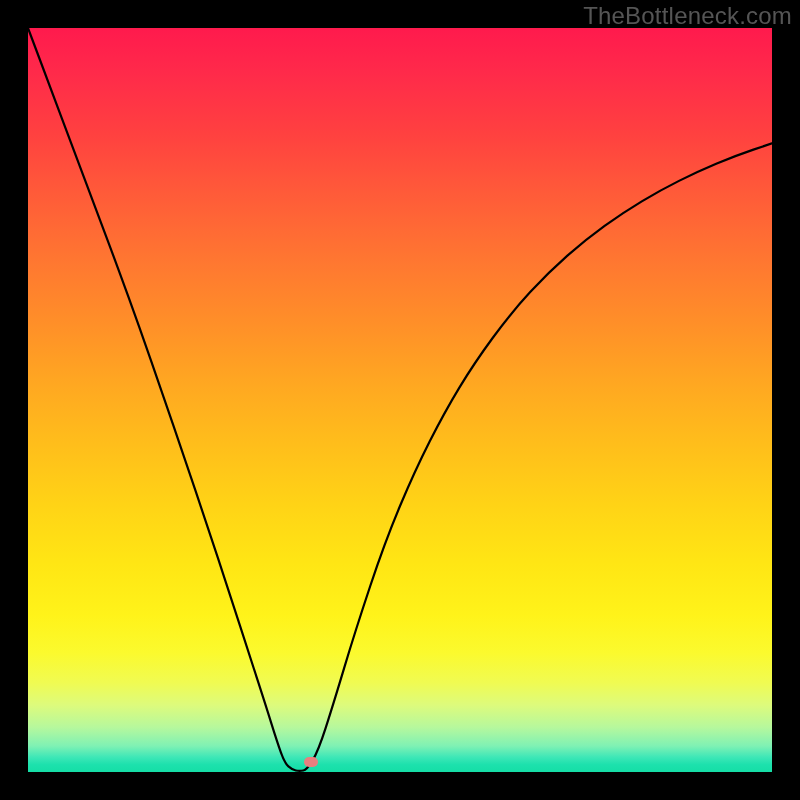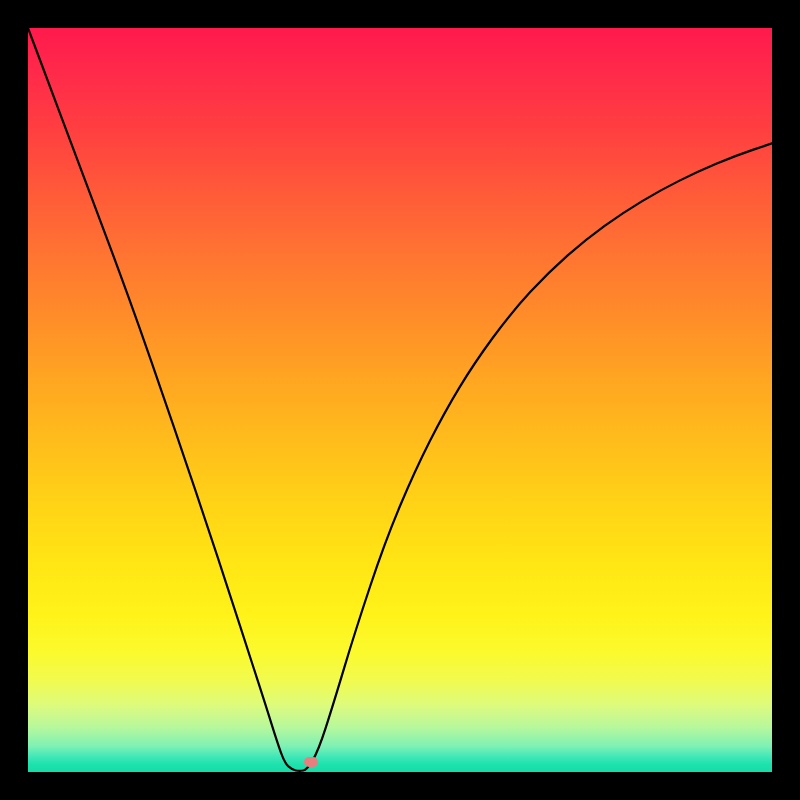--- a/index.html
+++ b/index.html
@@ -71,20 +71,21 @@
     height: 10px;
     border-radius: 5px;
     background: #e87f7f;
     transform: translate(-50%, -50%);
   }
 </style>
 </head>
 <body>
 <div class="outer">
 
+  <div class="watermark">TheBottleneck.com</div>
 
   <div class="plot">
     <div class="gradient"></div>
 
     <svg class="curve" viewBox="0 0 744 744" preserveAspectRatio="none">
       <path id="curve-path" fill="none" stroke="#000" stroke-width="2.2" stroke-linejoin="round" stroke-linecap="round" d="M 0.00 0.00 Q 0.00 0.00 11.16 29.76 Q 22.32 59.52 33.48 89.28 Q 44.64 119.04 55.80 148.80 Q 66.96 178.56 78.12 208.32 Q 89.28 238.08 100.44 268.96 Q 111.60 299.83 122.76 331.82 Q 133.92 363.82 145.08 396.55 Q 156.24 429.29 167.40 462.40 Q 178.56 495.50 189.72 529.36 Q 200.88 563.21 212.04 597.80 Q 223.20 632.40 230.64 655.46 Q 238.08 678.53 243.66 696.38 Q 249.24 714.24 252.96 724.66 Q 256.68 735.07 260.40 738.42 Q 264.12 741.77 267.84 742.51 Q 271.56 743.26 275.28 742.51 Q 279.00 741.77 284.58 732.47 Q 290.16 723.17 297.60 700.10 Q 305.04 677.04 316.20 639.84 Q 327.36 602.64 342.24 558.00 Q 357.12 513.36 372.00 478.02 Q 386.88 442.68 401.76 413.29 Q 416.64 383.90 431.52 359.35 Q 446.40 334.80 465.00 309.50 Q 483.60 284.21 502.20 264.12 Q 520.80 244.03 539.40 227.66 Q 558.00 211.30 576.60 197.90 Q 595.20 184.51 613.80 173.35 Q 632.40 162.19 651.00 152.89 Q 669.60 143.59 688.20 135.78 Q 706.80 127.97 725.40 121.64 T 744.00 115.32"></path>
     </svg>
 
     <div id="marker" class="marker" style="left: 282.72px; top: 733.584px;"></div>
   </div>

